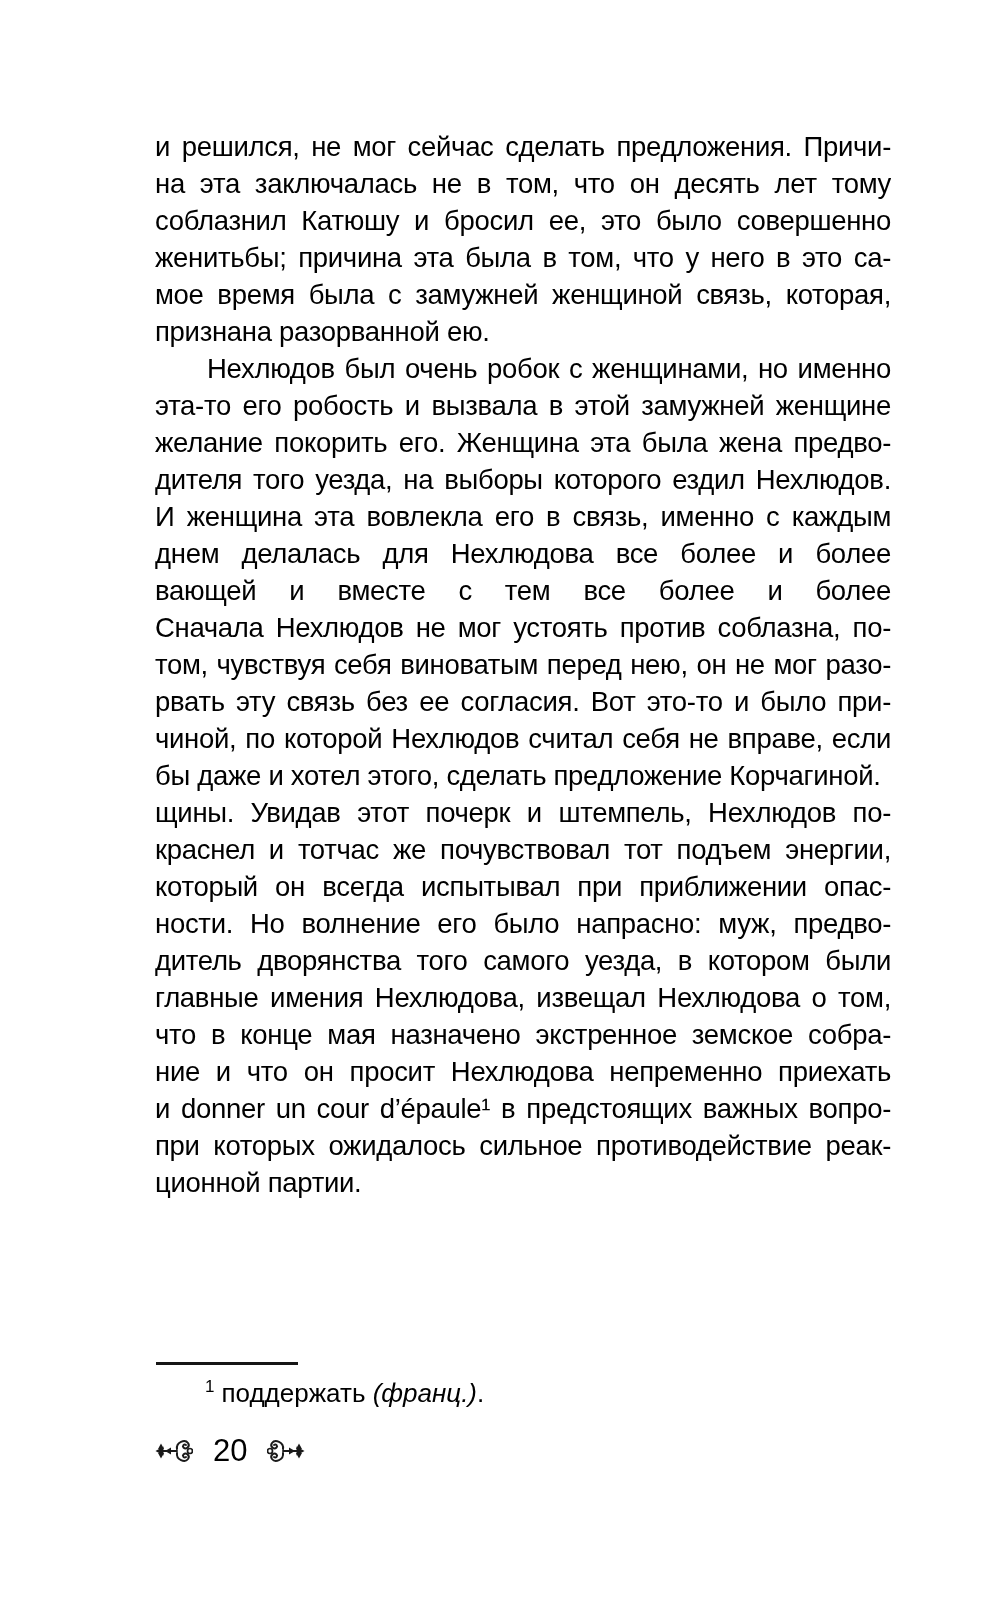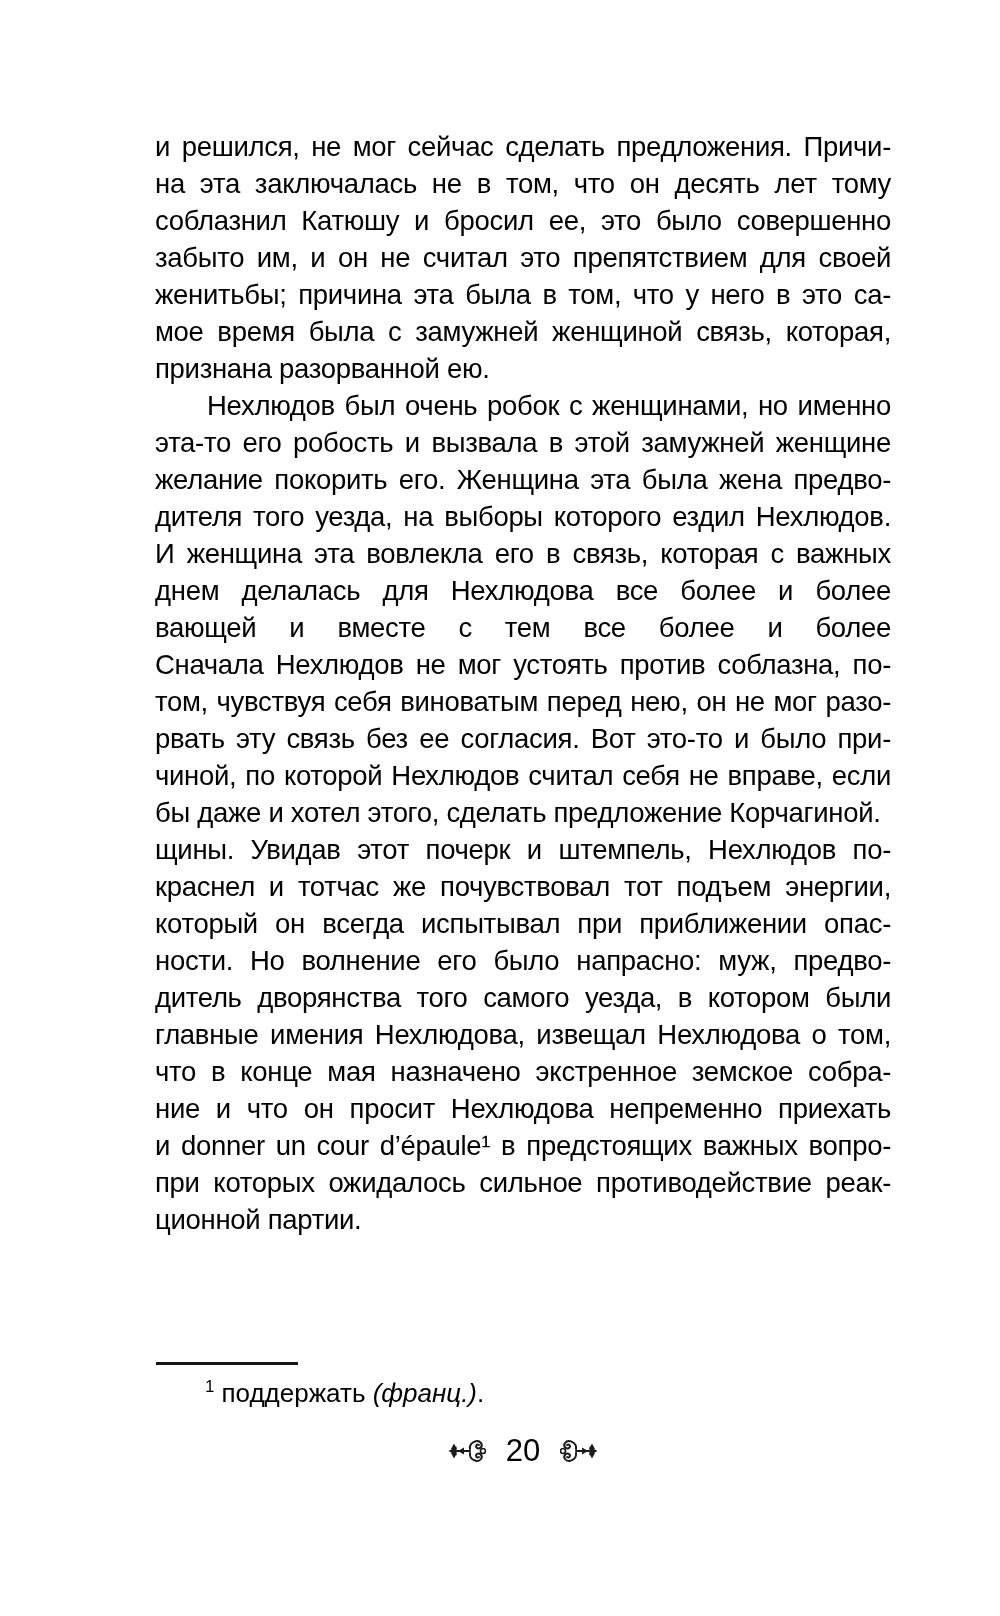--- a/index.html
+++ b/index.html
@@ -57,49 +57,47 @@
     margin-right: 7px;
   }
   .footnote .lang { font-style: italic; }
 
   .footer {
     position: absolute;
     left: 155px;
     top: 1434px;
     width: 736px;
     display: flex;
-    justify-content: center;
     align-items: center;
     gap: 20px;
   }
   .page-num {
     font-size: 31px;
     line-height: 34px;
   }
   .fleuron { display: block; height: 26px; }
   .fleuron.right { transform: scale(-1, 1); }
 </style>
 </head>
 <body>
 
 <div class="page">
 
   <div class="text-block">
       <div class="line">и решился, не мог сейчас сделать предложения. Причи-</div>
       <div class="line">на эта заключалась не в том, что он десять лет тому назад</div>
       <div class="line">соблазнил Катюшу и бросил ее, это было совершенно</div>
-      <div class="line">забыто им, и он не считал это препятствием для своей</div>
       <div class="line">женитьбы; причина эта была в том, что у него в это са-</div>
       <div class="line">мое время была с замужней женщиной связь, которая,</div>
       <div class="line end">признана разорванной ею.</div>
       <div class="line indent">Нехлюдов был очень робок с женщинами, но именно</div>
       <div class="line">эта-то его робость и вызвала в этой замужней женщине</div>
       <div class="line">желание покорить его. Женщина эта была жена предво-</div>
       <div class="line">дителя того уезда, на выборы которого ездил Нехлюдов.</div>
-      <div class="line">И женщина эта вовлекла его в связь, которая с важных</div>
+      <div class="line">И женщина эта вовлекла его в связь, именно с каждым</div>
       <div class="line">днем делалась для Нехлюдова все более и более захваты-</div>
       <div class="line">вающей и вместе с тем все более и более отталкивающей.</div>
       <div class="line">Сначала Нехлюдов не мог устоять против соблазна, по-</div>
       <div class="line">том, чувствуя себя виноватым перед нею, он не мог разо-</div>
       <div class="line">рвать эту связь без ее согласия. Вот это-то и было при-</div>
       <div class="line">чиной, по которой Нехлюдов считал себя не вправе, если</div>
       <div class="line end">бы даже и хотел этого, сделать предложение Корчагиной.</div>
       <div class="line">щины. Увидав этот почерк и штемпель, Нехлюдов по-</div>
       <div class="line">краснел и тотчас же почувствовал тот подъем энергии,</div>
       <div class="line">который он всегда испытывал при приближении опас-</div>

